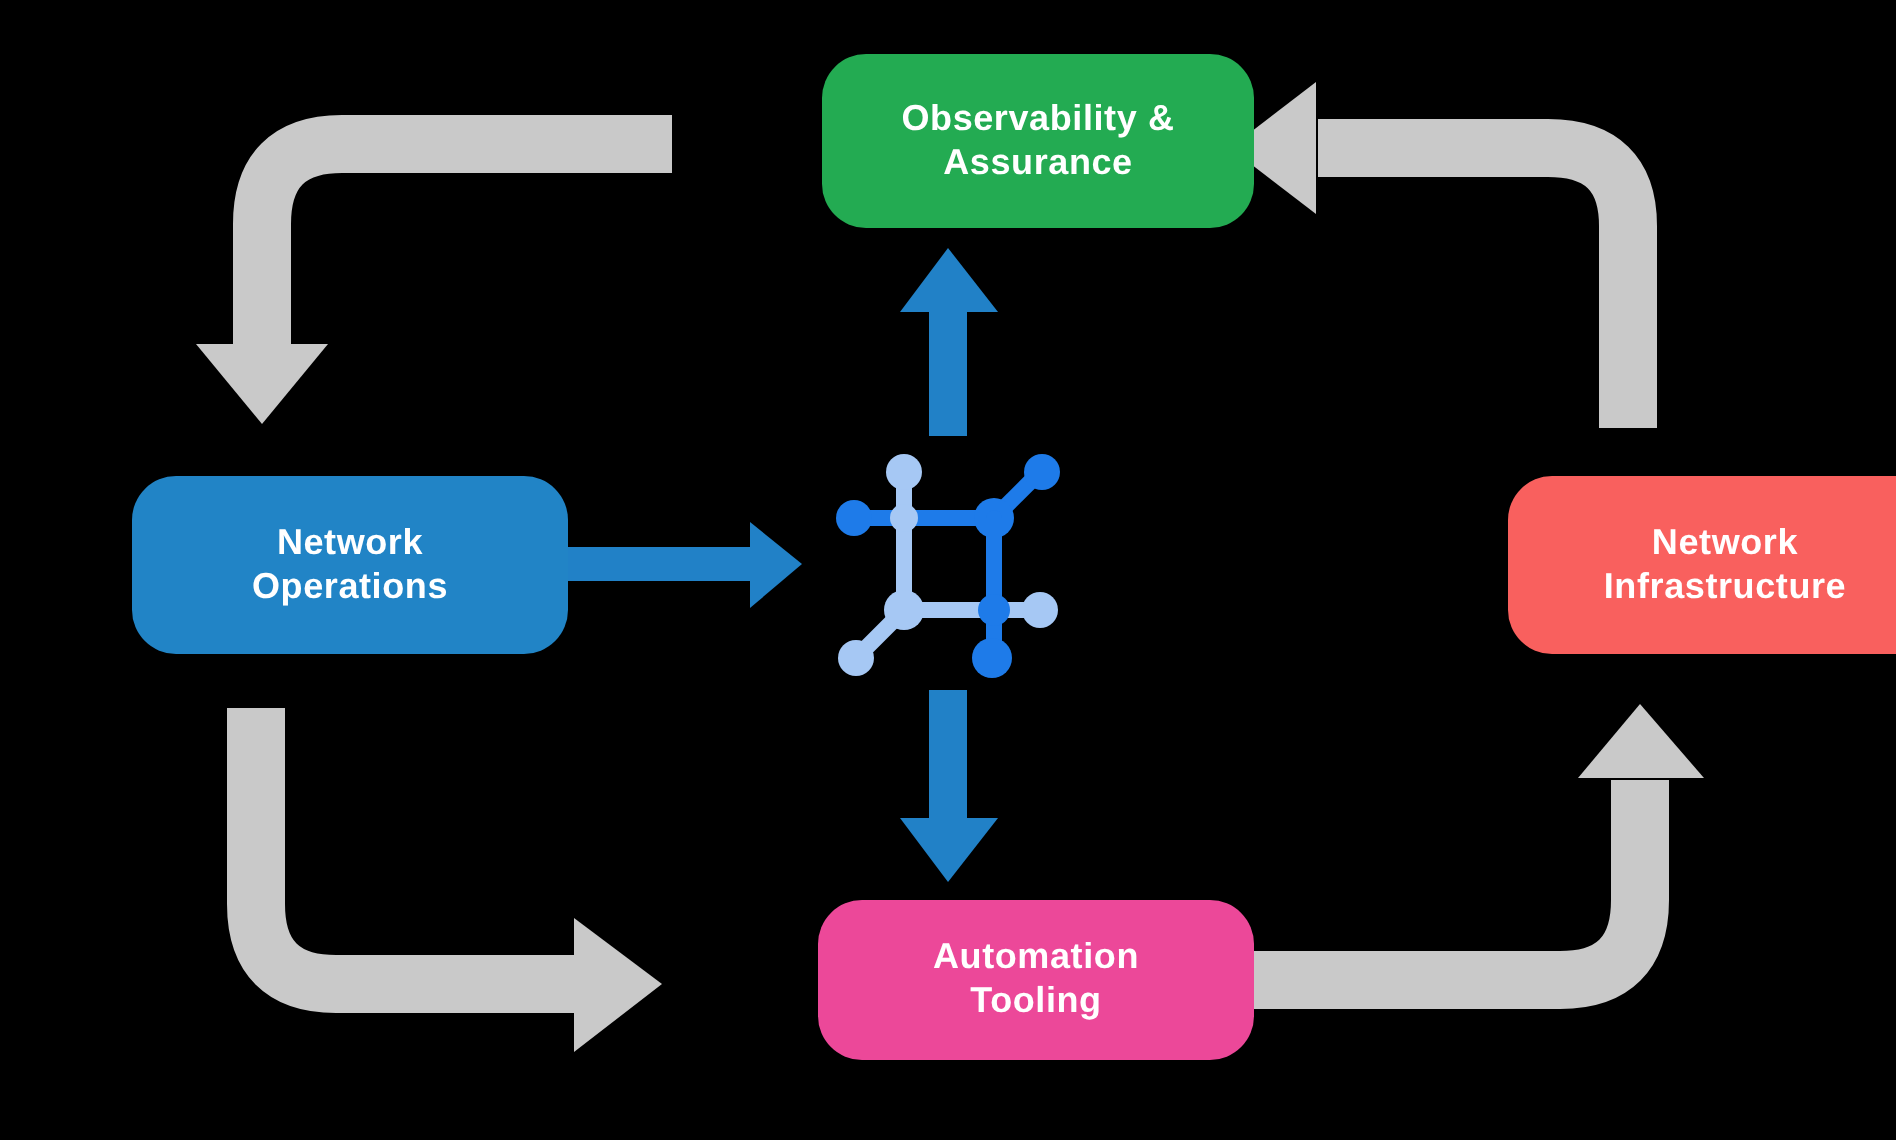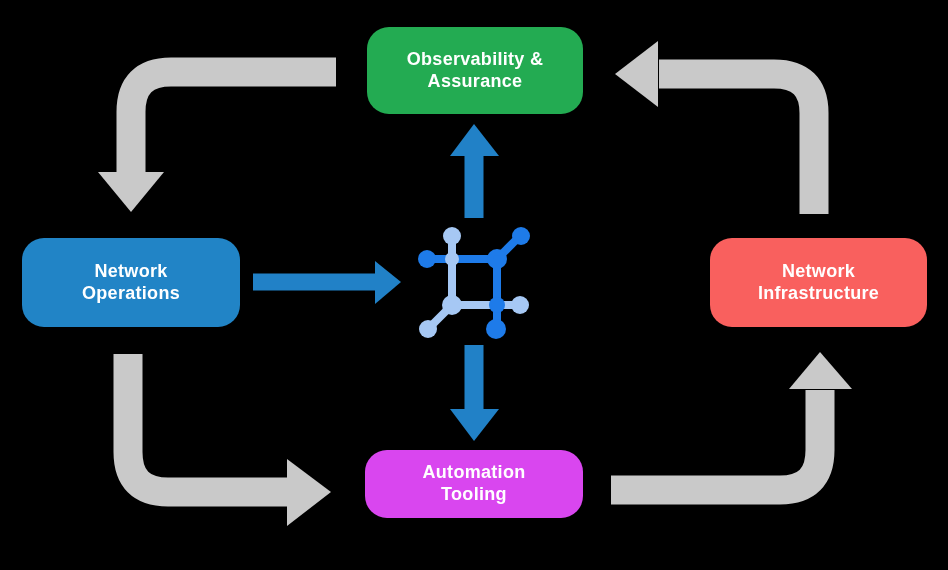--- a/index.html
+++ b/index.html
@@ -18,26 +18,27 @@
   .node {
     position: absolute;
     display: flex; align-items: center; justify-content: center;
     text-align: center;
     color: #ffffff;
     font-size: 18px;
     font-weight: 600;
     line-height: 1.22;
     letter-spacing: 0.3px;
     border-radius: 22px;
+    margin-left: 44px;
   }
   .node span { white-space: pre-line; }
   .node-top    { left: 367px; top: 27px;  width: 216px; height: 87px; background: #23AB52; }
   .node-left   { left: 22px;  top: 238px; width: 218px; height: 89px; background: #2184C6; }
   .node-right  { left: 710px; top: 238px; width: 217px; height: 89px; background: #F9605E; }
-  .node-bottom { left: 365px; top: 450px; width: 218px; height: 68px; background: #d946ef; }
+  .node-bottom { left: 365px; top: 450px; width: 218px; height: 80px; background: #ec4899; }
 
   .garrow { fill: none; stroke: #C9C9C9; stroke-width: 29; }
   .ghead  { fill: #C9C9C9; }
   .barrow { fill: none; stroke: #2181C7; }
   .bhead  { fill: #2181C7; }
   .idark  { fill: none; stroke: #1E7BE9; stroke-width: 8; stroke-linecap: round; }
   .ilight { fill: none; stroke: #A6C8F4; stroke-width: 8; stroke-linecap: round; }
   .cdark  { fill: #1E7BE9; }
   .clight { fill: #A6C8F4; }
 </style>

